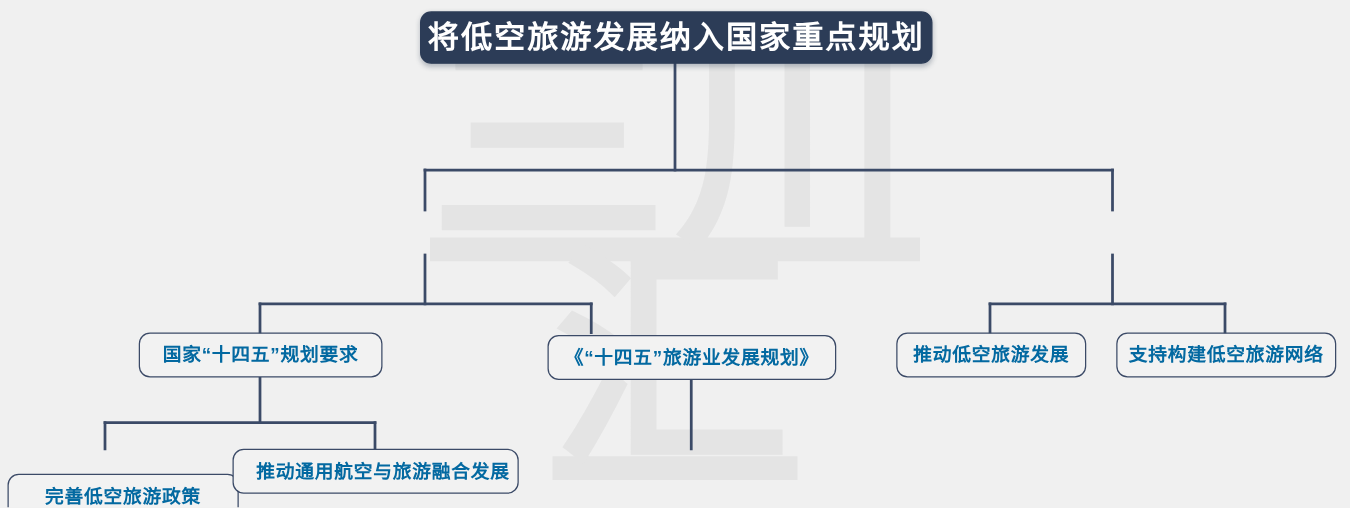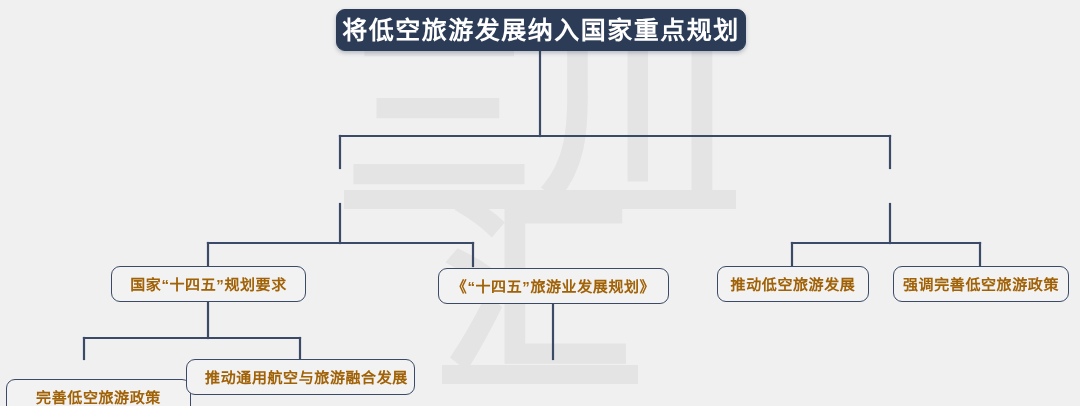--- a/index.html
+++ b/index.html
@@ -113,21 +113,21 @@
     letter-spacing: 1px;
   }
 
   
   .node.leaf {
     background: #f2f2f2;
     border: 1.6px solid #3b4a67;
     border-radius: 9px;
   }
   .node.leaf .node-label {
-    color: #a16207;
+    color: #0369a1;
     font-size: 15px;
     font-weight: 700;
     letter-spacing: 0.6px;
   }
 </style>
 </head>
 <body>
 
 <div id="canvas">
 
@@ -177,21 +177,21 @@
 
     <div class="node leaf" style="left:438px; top:268px; width:231px; height:36px;">
       <span class="node-label">《“十四五”旅游业发展规划》</span>
     </div>
 
     <div class="node leaf" style="left:717px; top:266px; width:152px; height:36px;">
       <span class="node-label">推动低空旅游发展</span>
     </div>
 
     <div class="node leaf" style="left:893px; top:266px; width:176px; height:36px;">
-      <span class="node-label">强调完善低空旅游政策</span>
+      <span class="node-label">支持构建低空旅游网络</span>
     </div>
 
     <div class="node leaf" style="left:6px; top:379px; width:185px; height:36px;justify-content:center;">
       <span class="node-label">完善低空旅游政策</span>
     </div>
 
     <div class="node leaf" style="left:186px; top:359px; width:229px; height:36px;padding-left:12px;">
       <span class="node-label">推动通用航空与旅游融合发展</span>
     </div>
 

